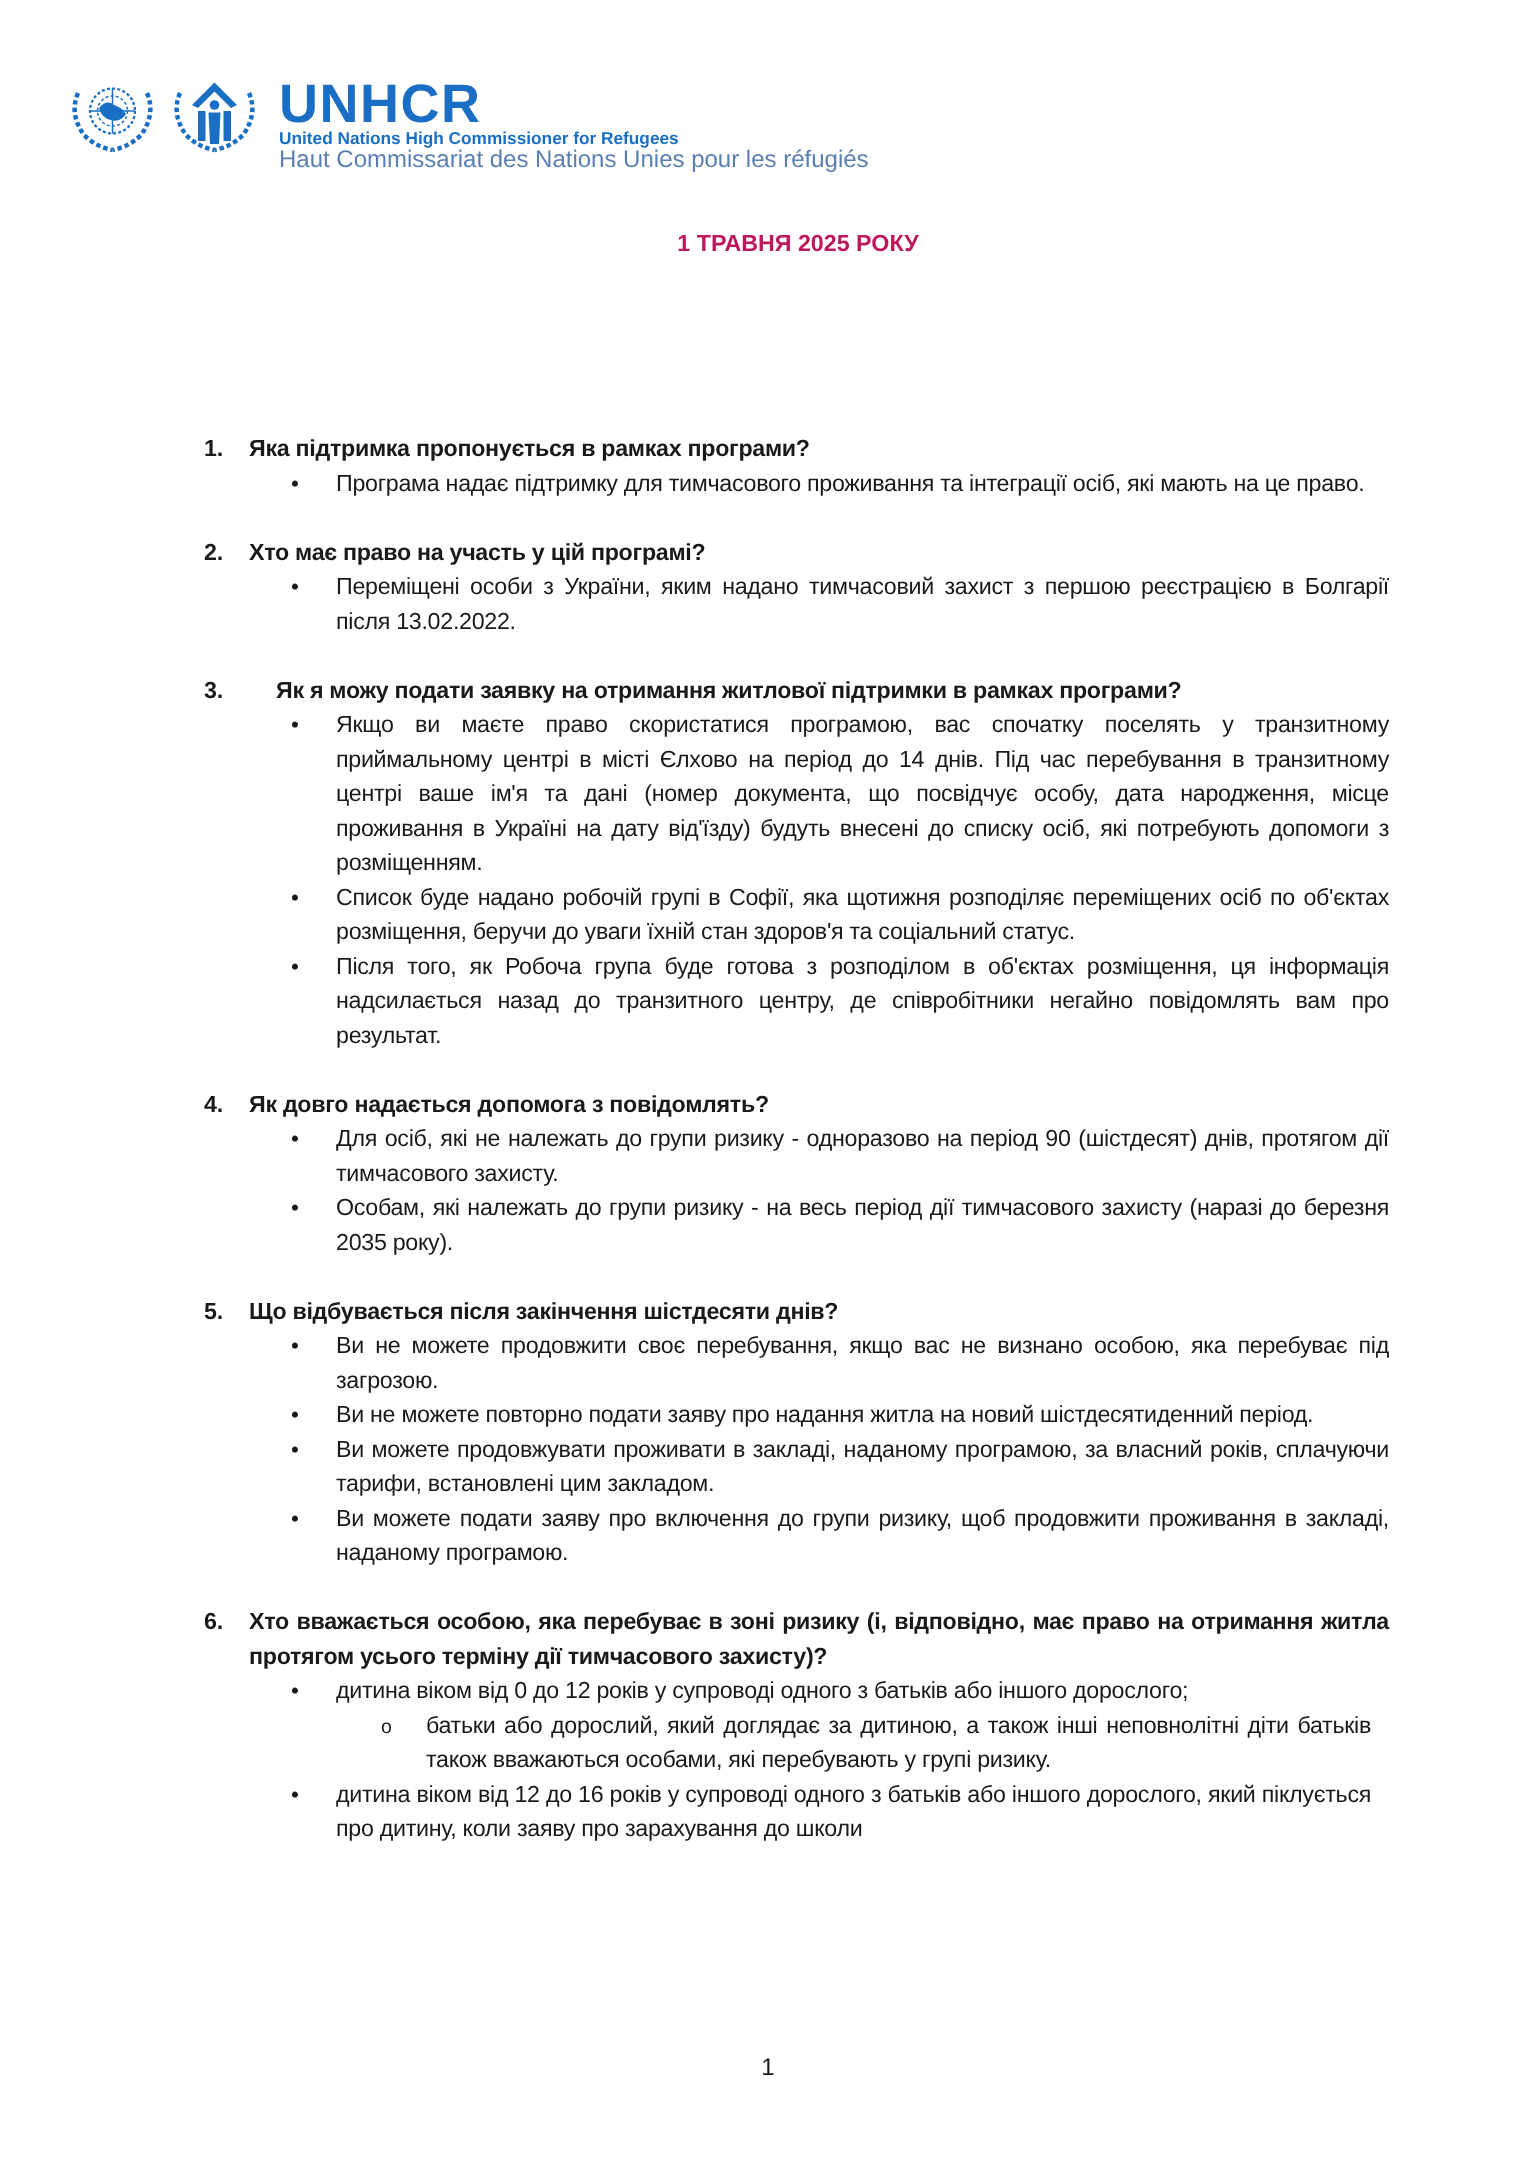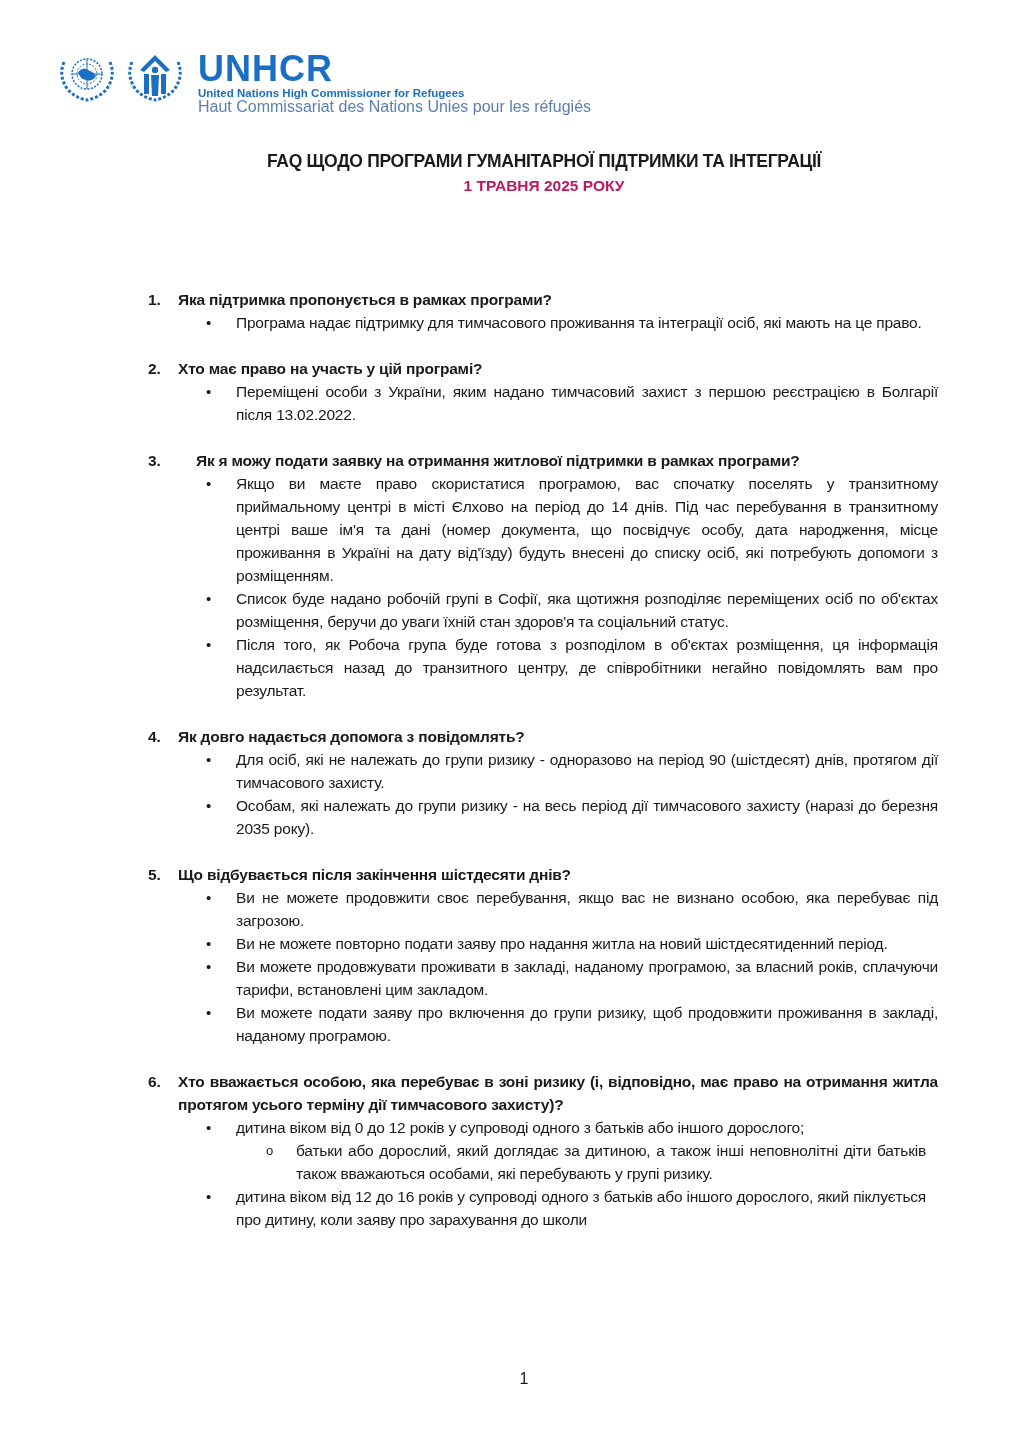--- a/index.html
+++ b/index.html
@@ -1,21 +1,21 @@
 <!DOCTYPE html>
 <html><head>
 <meta charset="utf-8">
 <style>
   html, body { margin: 0; padding: 0; background: #ffffff; }
   body {
     width: 1024px; height: 1449px; position: relative; overflow: hidden;
     font-family: "Liberation Sans", "DejaVu Sans", sans-serif;
     color: #1a1a1a;
   }
-  .page { position: absolute; left: 0; top: 0; width: 972px; height: 1449px; margin-left: 12px; }
+  .page { position: absolute; left: 0; top: 0; width: 972px; height: 1449px; }
 
   
   .logo { position: absolute; left: 44px; top: 50px; height: 70px; display: flex; align-items: flex-start; }
   .emblem { width: 62px; height: 52px; margin-right: 6px; }
   .logo-text { margin-left: 6px; margin-top: 2px; }
   .logo-acronym { font-size: 36px; font-weight: bold; color: #1a6fc4; letter-spacing: 1px; line-height: 34px; }
   .logo-en { font-size: 11.5px; font-weight: bold; color: #1a6fc4; line-height: 13px; margin-top: 1px; }
   .logo-fr { font-size: 16px; color: #5a7fb0; line-height: 13px; }
 
   
@@ -65,21 +65,20 @@
       <path d="M54 12 q6 14 -4 28 q-8 8 -19 10" fill="none" stroke="#1a6fc4" stroke-width="3" stroke-dasharray="3 2"></path>
     </svg>
     <div class="logo-text">
       <div class="logo-acronym">UNHCR</div>
       <div class="logo-en">United Nations High Commissioner for Refugees</div>
       <div class="logo-fr">Haut Commissariat des Nations Unies pour les réfugiés</div>
     </div>
   </div>
 
   <div class="title-block">
-    <div class="title-line">FAQ ЩОДО ПРОГРАМИ ГУМАНІТАРНОЇ ПІДТРИМКИ ТА ІНТЕГРАЦІЇ</div>
     <div class="title-date">1 ТРАВНЯ 2025 РОКУ</div>
   </div>
 
   <div class="faq">
 
     <div class="q">
       <div class="q-head">
         <span class="q-num">1.</span>
         <span class="q-text">Яка підтримка пропонується в рамках програми?</span>
       </div>

